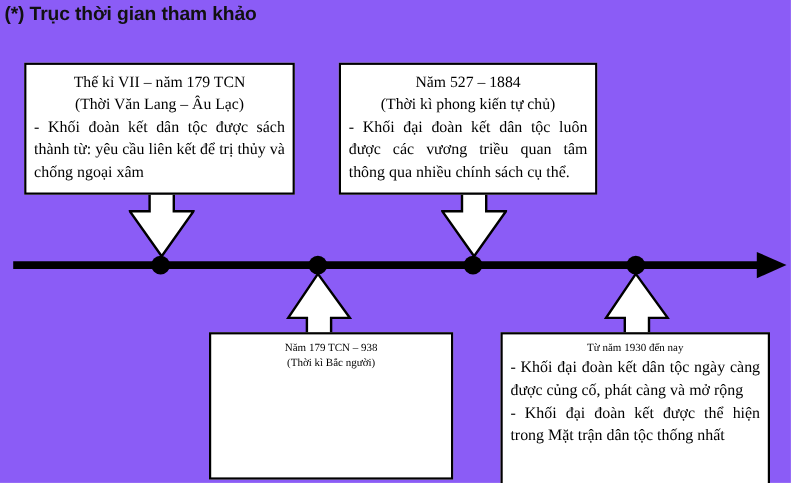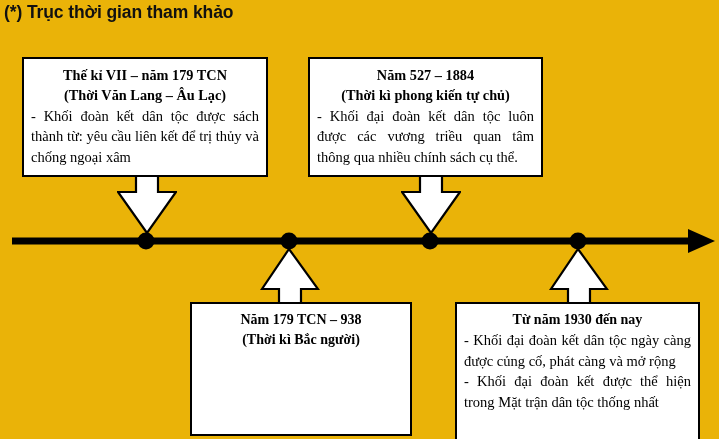--- a/index.html
+++ b/index.html
@@ -4,21 +4,21 @@
 <style>
   html, body {
     margin: 0;
     padding: 0;
     background: #ffffff;
   }
   #page {
     position: relative;
     width: 719px;
     height: 439px;
-    background: #eab308;
+    background: #8b5cf6;
     overflow: hidden;
     font-family: "Liberation Serif", "DejaVu Serif", serif;
   }
 
   
   #page-title {
     position: absolute;
     left: 4px;
     top: 2px;
     width: 420px;
@@ -35,40 +35,40 @@
     position: absolute;
     box-sizing: border-box;
     border: 2px solid #000000;
     background: #ffffff;
     color: #000000;
     padding: 6px 7px 4px 7px;
     z-index: 4;
   }
   .box-head {
     text-align: center;
-    font-weight: bold;
+    font-weight: normal;
     font-size: 14.5px;
     line-height: 1.42;
     white-space: nowrap;
   }
   .box-body {
     text-align: justify;
     text-align-last: left;
     font-size: 14.5px;
     line-height: 1.43;
     margin-top: 0px;
   }
 
   #box-1 { left: 22px;  top: 57px;  width: 246px; height: 120px; }
   #box-2 { left: 308px; top: 57px;  width: 235px; height: 120px; }
   #box-3 { left: 190px; top: 302px; width: 222px; height: 134px; }
   #box-4 { left: 455px; top: 302px; width: 245px; height: 154px; }
 
   #box-1 .box-head, #box-2 .box-head { font-size: 14.3px; }
-  #box-3 .box-head, #box-4 .box-head { font-size: 14px; }
+  #box-3 .box-head, #box-4 .box-head { font-size: 10px; }
 
   
   #timeline-axis {
     position: absolute;
     left: 0px;
     top: 222px;
     width: 719px;
     height: 40px;
     z-index: 2;
   }

